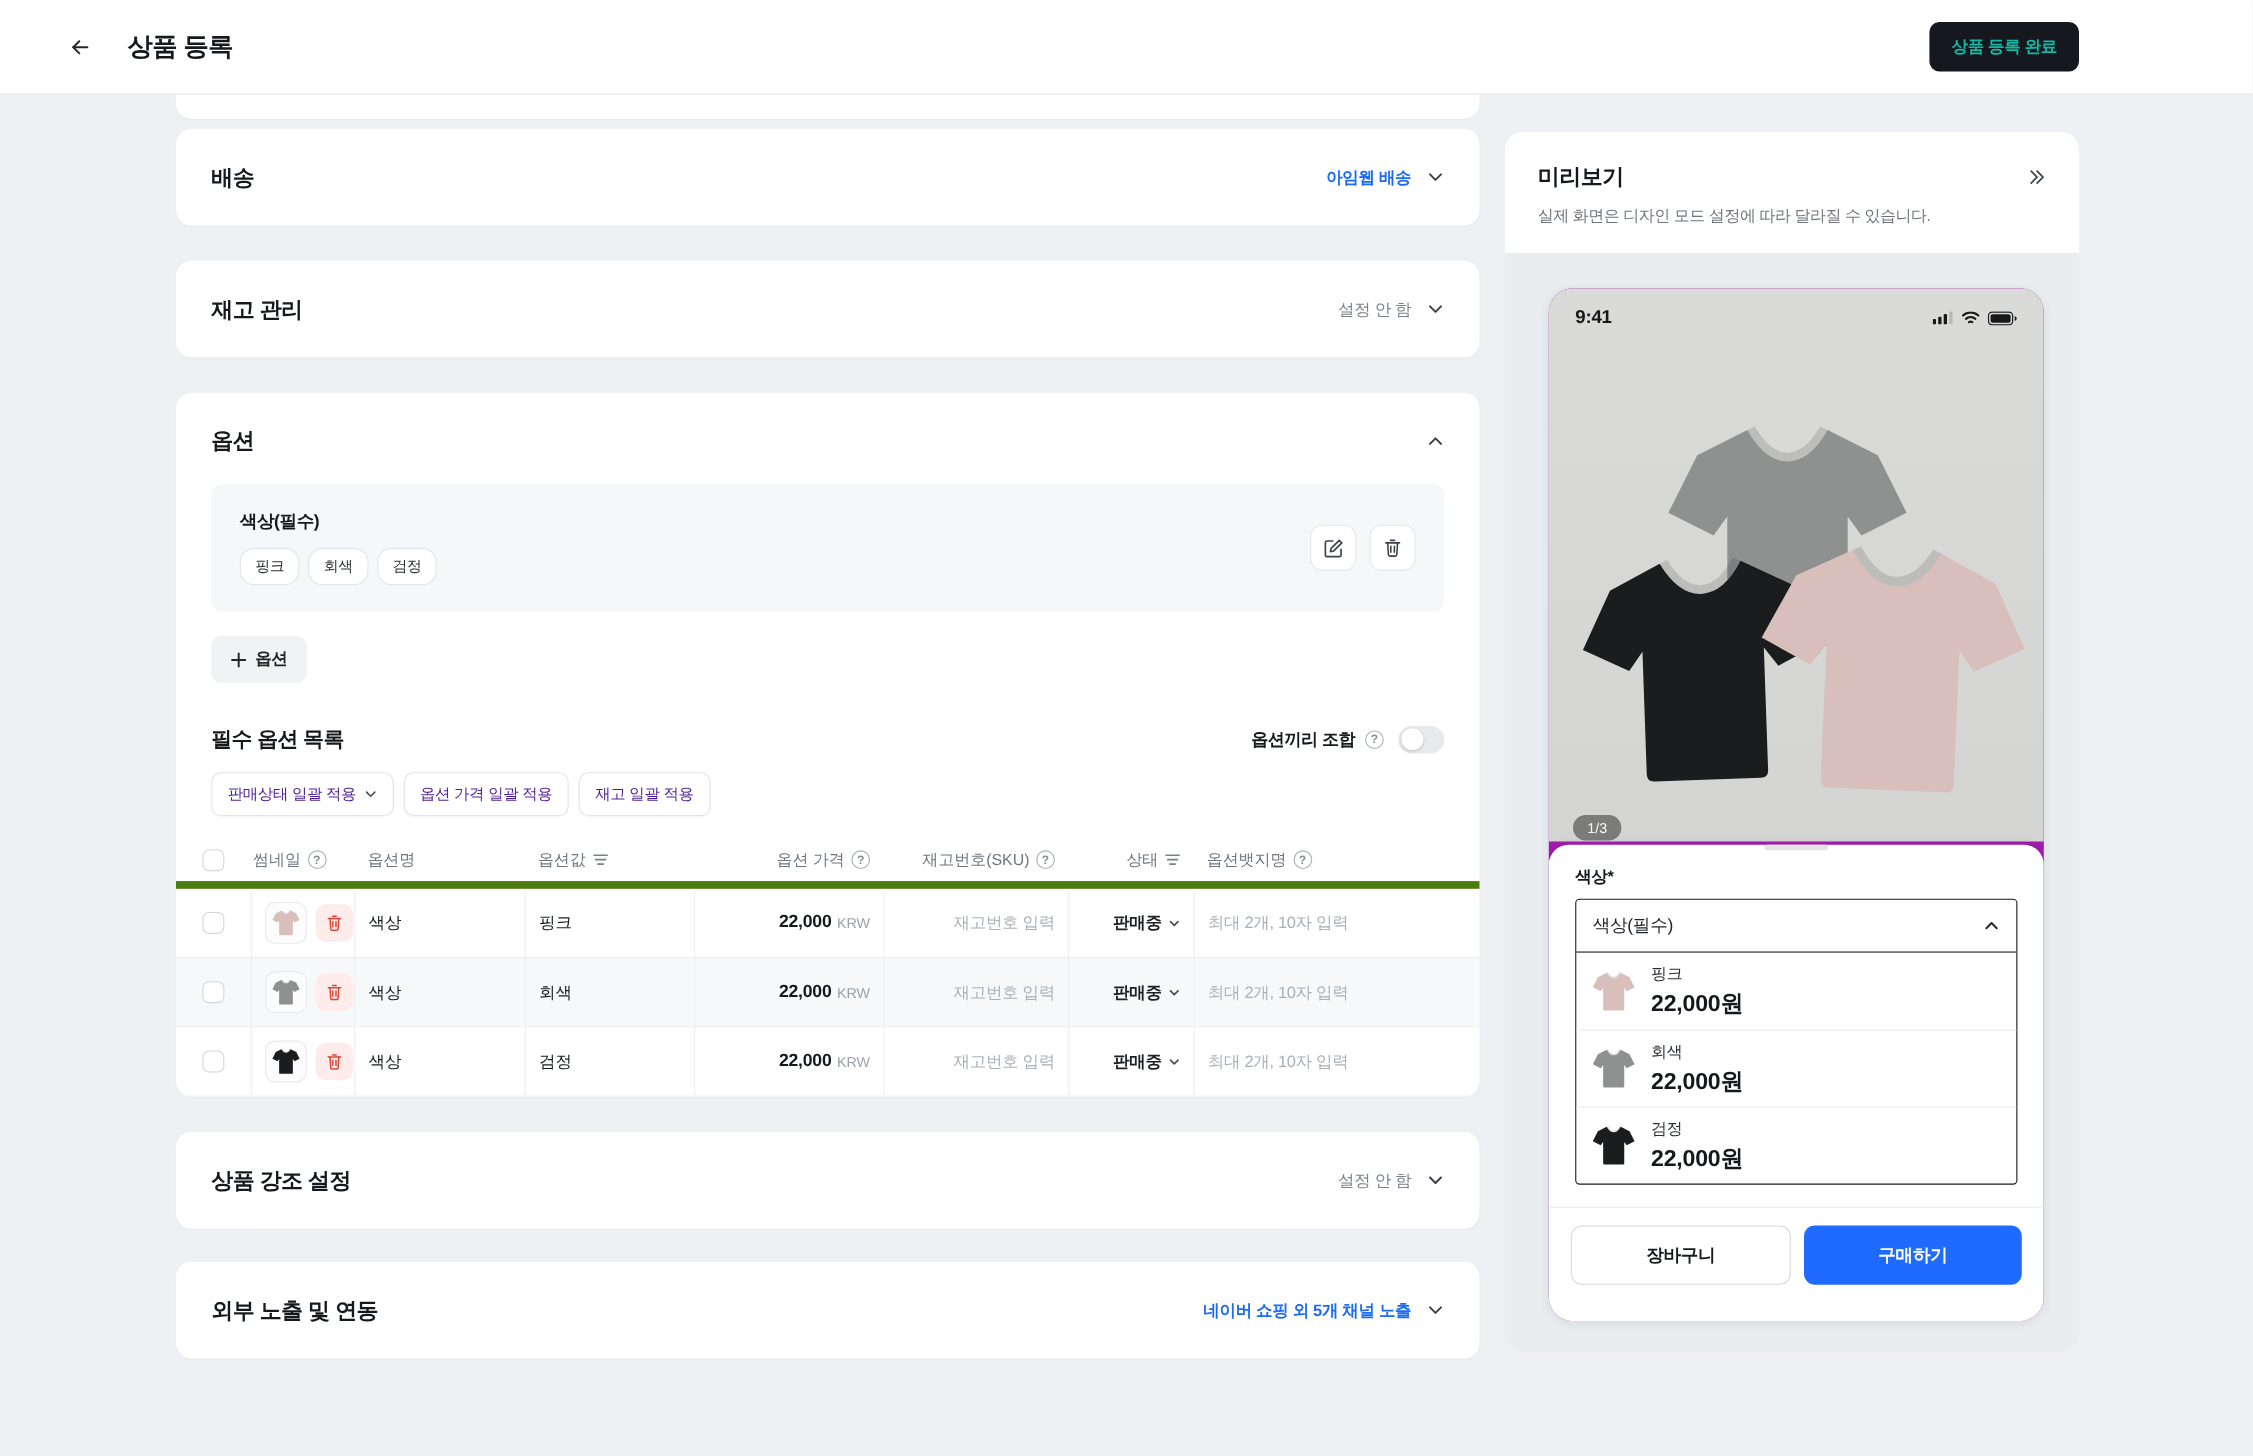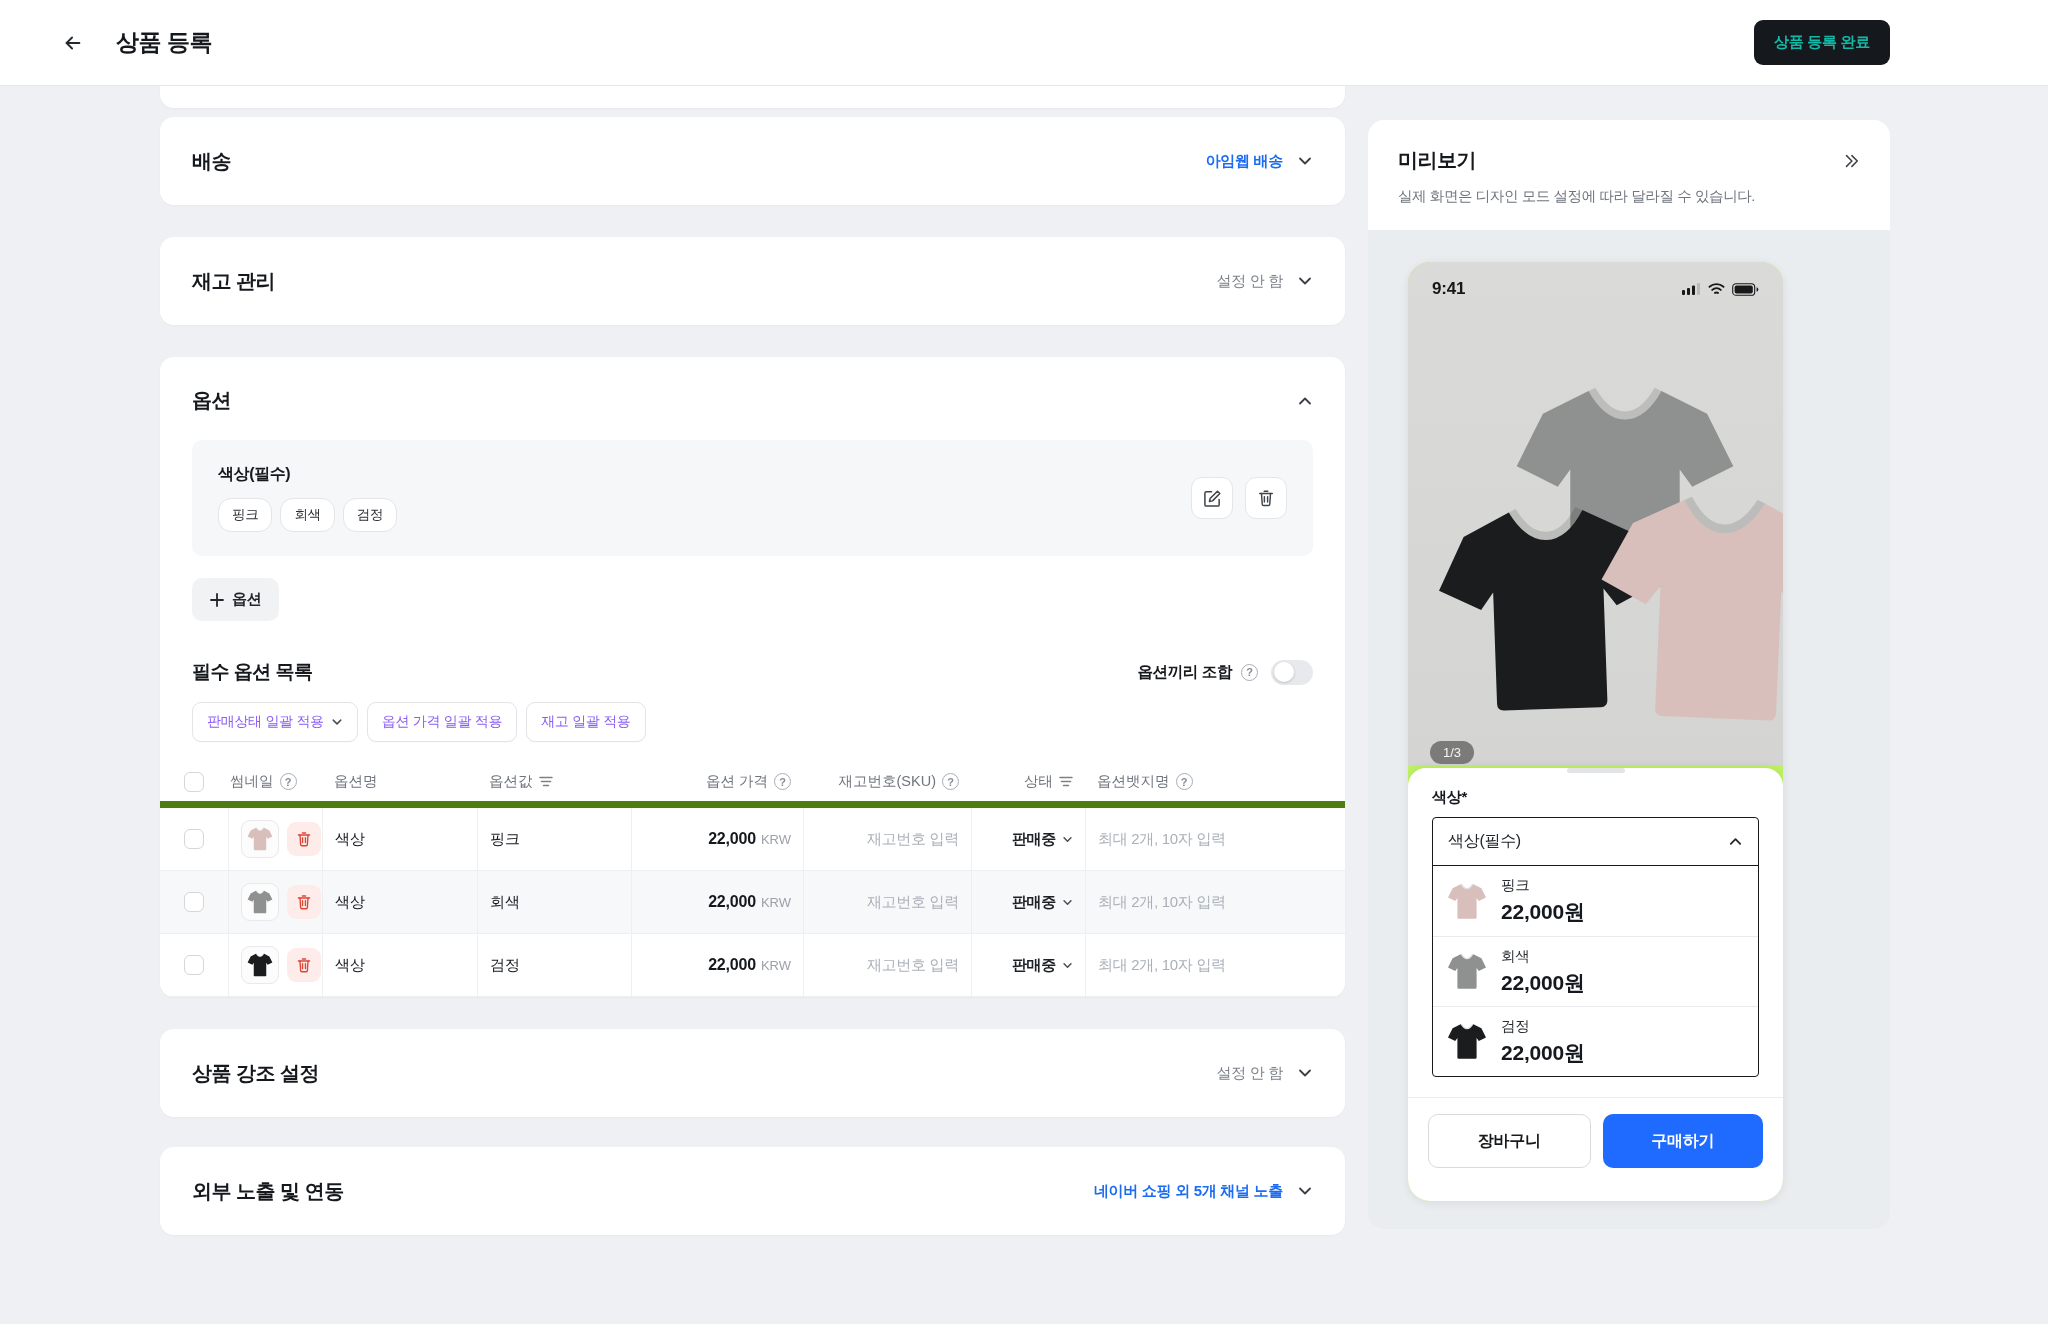--- a/index.html
+++ b/index.html
@@ -52,21 +52,21 @@
   .list-head { margin-top:38px; display:flex; align-items:center; justify-content:space-between; }
   .list-head h3 { font-size:19px; font-weight:700; letter-spacing:-0.5px; }
   .combine { display:flex; align-items:center; gap:9px; }
   .combine-label { font-size:15.5px; font-weight:700; letter-spacing:-0.4px; }
   .toggle { width:42px; height:25px; background:#e7e9ec; border-radius:13px; position:relative; cursor:pointer; margin-left:4px; }
   .toggle .knob { position:absolute; left:3px; top:2.5px; width:20px; height:20px; background:#fff; border-radius:50%;
                   box-shadow:0 1px 3px rgba(0,0,0,.18); }
 
   .bulk-row { margin-top:17px; display:flex; gap:9px; }
   .bulk-btn { background:#fff; border:1px solid #e2e4e8; border-radius:9px; padding:10px 14px; font-size:14px;
-              color:#8b5cf6; cursor:pointer; font-family:inherit; display:inline-flex; align-items:center; gap:7px;
+              color:#4c1d95; cursor:pointer; font-family:inherit; display:inline-flex; align-items:center; gap:7px;
               letter-spacing:-0.3px; box-shadow:0 1px 1px rgba(20,24,30,.02); }
 
   .tbl { margin-top:20px; width:100%; }
   .tr { display:grid; grid-template-columns:68px 94px 155px 154px 172px 168px 114px 1fr; align-items:center; }
   .tr.head { height:46px; color:#70767f; font-size:14.5px; border-bottom:7px solid #4d7c0f; }
   .tr.body { height:63px; border-bottom:1px solid #edeff1; font-size:15px; }
   .tr.body.alt { background:#f7f8fa; }
   .td { height:100%; display:flex; align-items:center; padding:0 12px; }
   .tr.body .td + .td { border-left:1px solid #edeff1; }
   .td.c-check { justify-content:center; }
@@ -90,21 +90,21 @@
           display:inline-flex; align-items:center; justify-content:center; font-weight:600; flex:none; }
 
   
   .preview-panel { width:522px; flex:none; margin-top:34px; background:#e9edf0; border-radius:16px; overflow:hidden; }
   .preview-head { background:#fff; padding:27px 30px 24px; }
   .preview-head-row { display:flex; align-items:center; justify-content:space-between; }
   .preview-head h2 { font-size:20px; font-weight:700; letter-spacing:-0.5px; }
   .preview-sub { margin-top:13px; font-size:14.5px; color:#6f747d; letter-spacing:-0.4px; }
   .preview-body { padding:32px 40px 28px; }
 
-  .phone { width:375px; border-radius:22px; overflow:hidden; background:#bef264; box-shadow:0 2px 10px rgba(20,24,30,.08); }
+  .phone { width:450px; border-radius:22px; overflow:hidden; background:#a21caf; box-shadow:0 2px 10px rgba(20,24,30,.08); }
   .phone-image { height:503px; background:linear-gradient(#dadad8,#d4d4d2); position:relative; }
   .statusbar { position:absolute; top:0; left:0; right:0; height:48px; display:flex; align-items:center;
                justify-content:space-between; padding:6px 24px 0; z-index:6; }
   .sb-time { font-size:17px; font-weight:700; color:#17181a; letter-spacing:-0.2px; }
   .sb-icons { display:flex; align-items:center; gap:7px; }
   .shirt { position:absolute; }
   .counter-badge { position:absolute; left:22px; bottom:1px; z-index:6; background:rgba(98,98,98,.78);
                    color:#f5f5f5; font-size:13px; padding:4px 13px; border-radius:13px; letter-spacing:0;margin-top:40px; }
 
   .sheet { position:relative; margin-top:-6px; background:#fff; border-radius:18px 18px 0 0; z-index:8;

